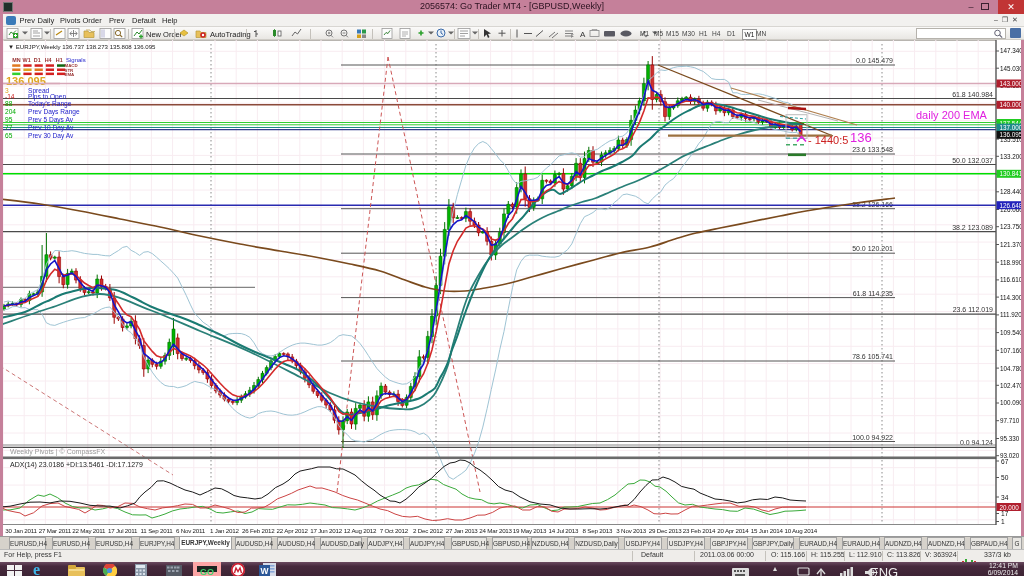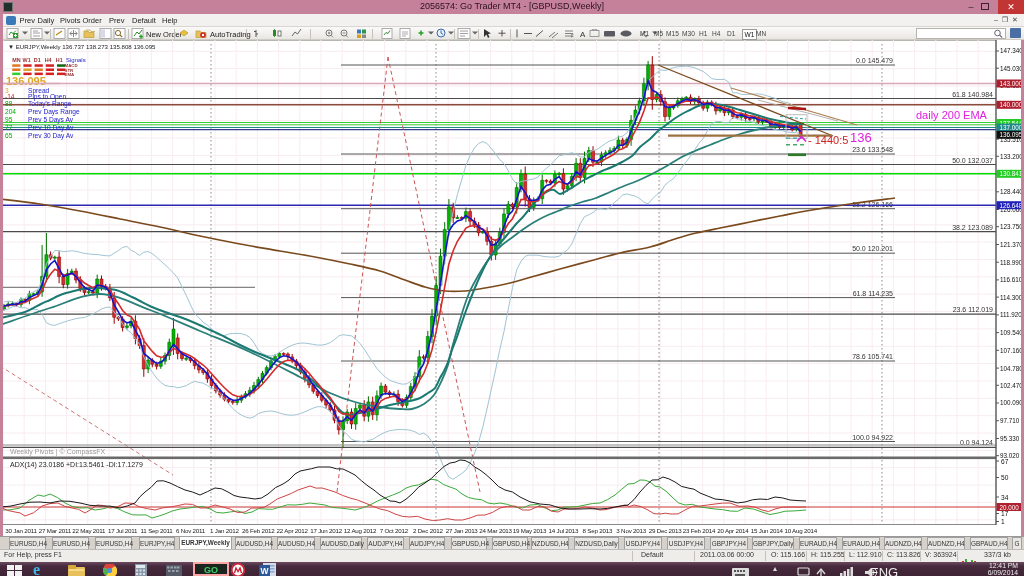--- a/index.html
+++ b/index.html
@@ -440,21 +440,21 @@
       <g fill="#9aa2ae">
         <rect x="1" y="2.5" width="2.5" height="2"></rect>
         <rect x="4.5" y="2.5" width="2.5" height="2"></rect>
         <rect x="8" y="2.5" width="2.5" height="2"></rect>
         <rect x="11" y="2.5" width="2.5" height="2"></rect>
         <rect x="2" y="6" width="2.5" height="2"></rect>
         <rect x="6" y="6" width="2.5" height="2"></rect>
         <rect x="10" y="6" width="2.5" height="2"></rect>
       </g>
     </svg></div>
-<div class="abs" style="left:193px;top:562px;width:36px;height:14px;background:#1c2420;border:2px solid #fca5a5;color:#3fd06a;font-size:9px;font-weight:bold;text-align:center;line-height:12px">GO</div>
+<div class="abs" style="left:193px;top:562px;width:28px;height:14px;background:#1c2420;border:4px solid #fca5a5;color:#3fd06a;font-size:9px;font-weight:bold;text-align:center;line-height:12px">GO</div>
 <div class="abs" style="left:230px;top:563px;width:16px;height:12px"><svg width="16" height="14">
       <circle cx="8" cy="7" r="6.8" fill="#fff"></circle>
       <circle cx="8" cy="7" r="6.3" fill="none" stroke="#cc2233" stroke-width="1.8"></circle>
       <path d="M4.5,10 L6,5 L8,8.5 L10,5 L11.5,10" stroke="#cc2233" stroke-width="1.4" fill="none"></path>
     </svg></div>
 <div class="abs" style="left:259px;top:563px;width:16px;height:12px"><svg width="17" height="14">
       <rect x="4" y="0" width="13" height="14" fill="#d6dbe8"></rect>
       <rect x="5.5" y="2" width="10" height="1.6" fill="#8aa8d8"></rect>
       <rect x="5.5" y="5" width="10" height="1.6" fill="#8aa8d8"></rect>
       <rect x="5.5" y="8" width="10" height="1.6" fill="#8aa8d8"></rect>

